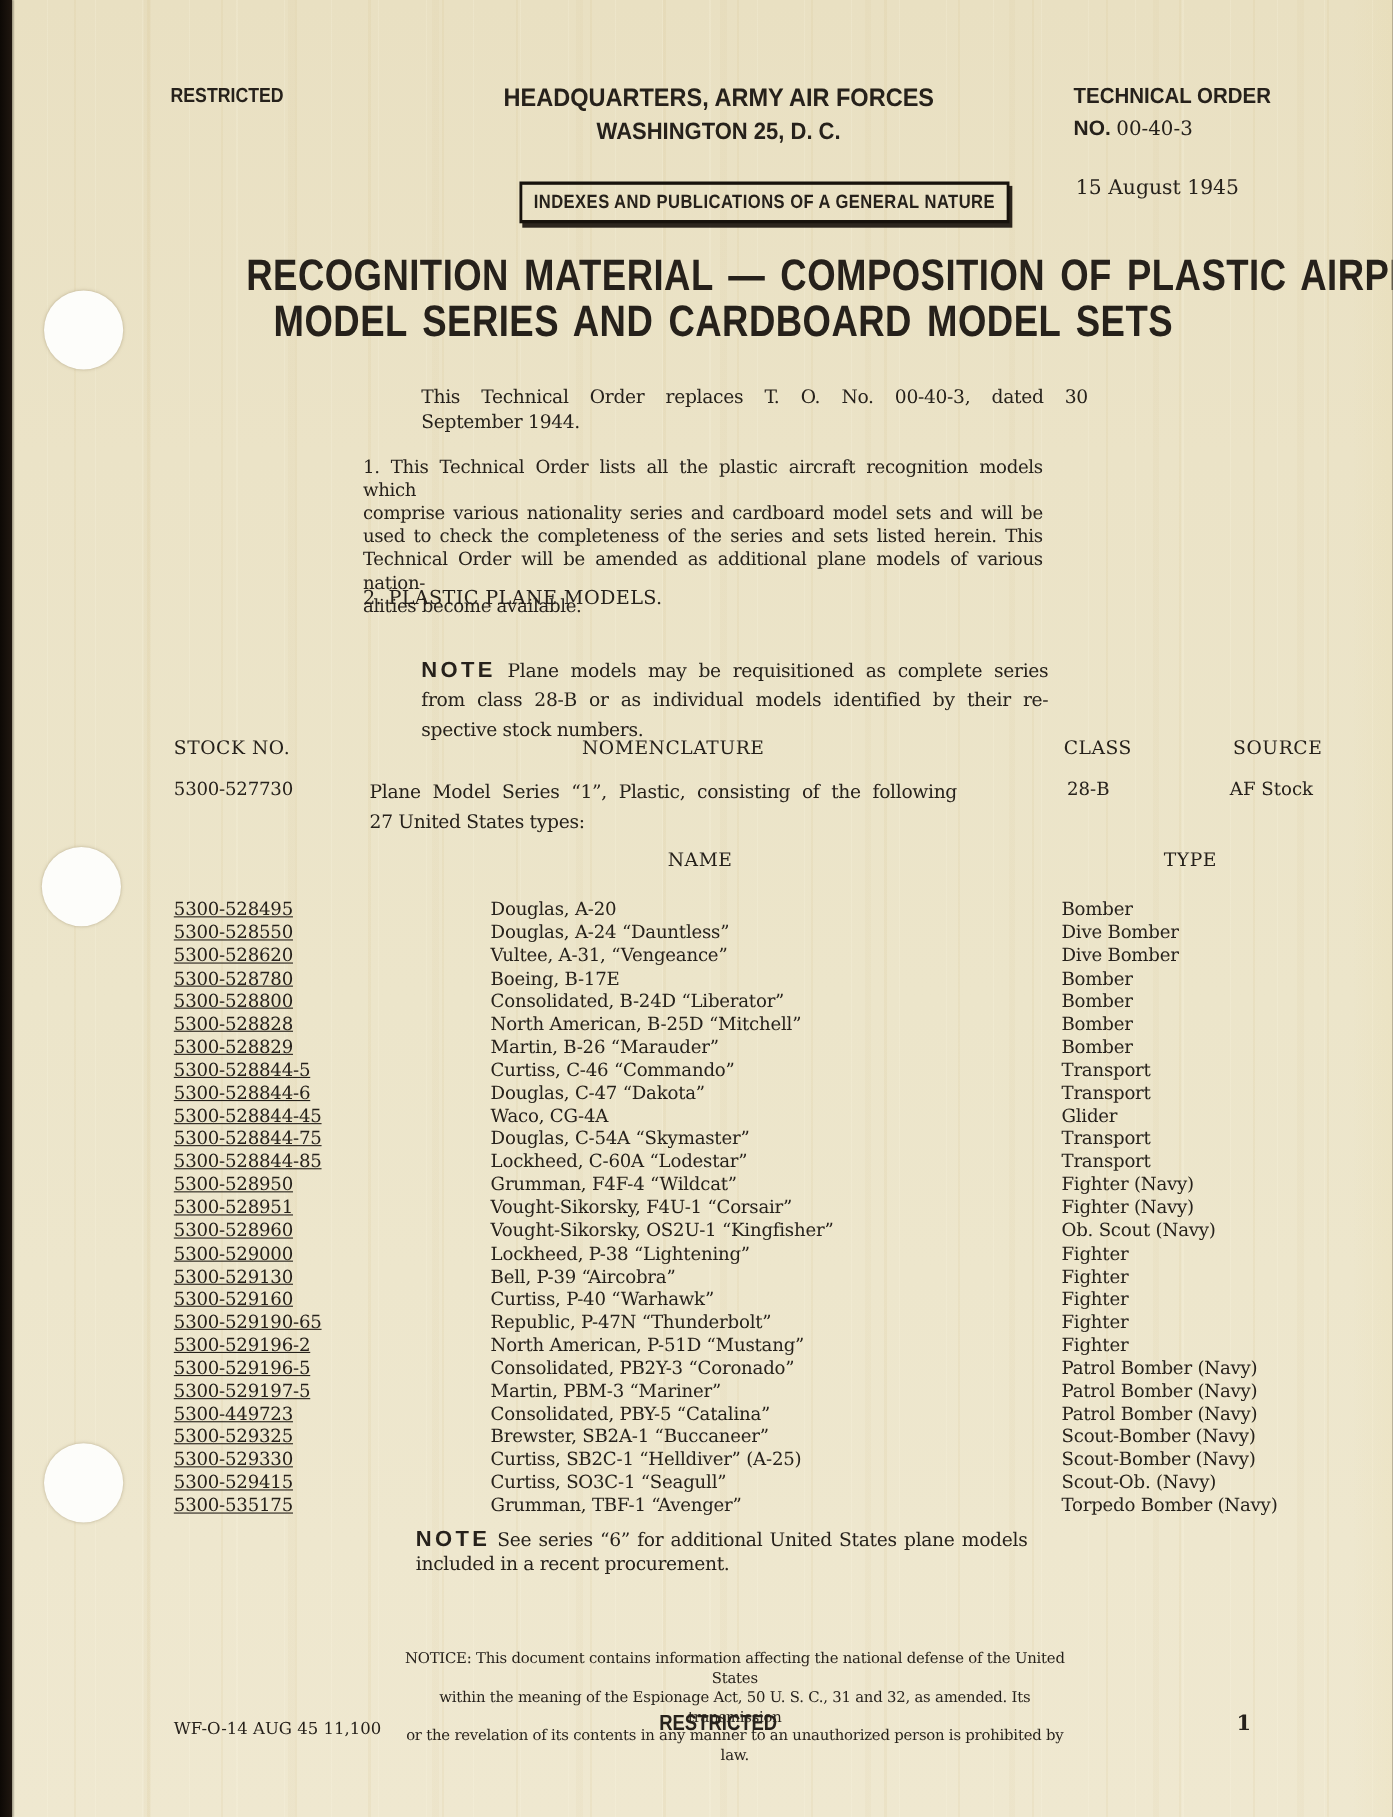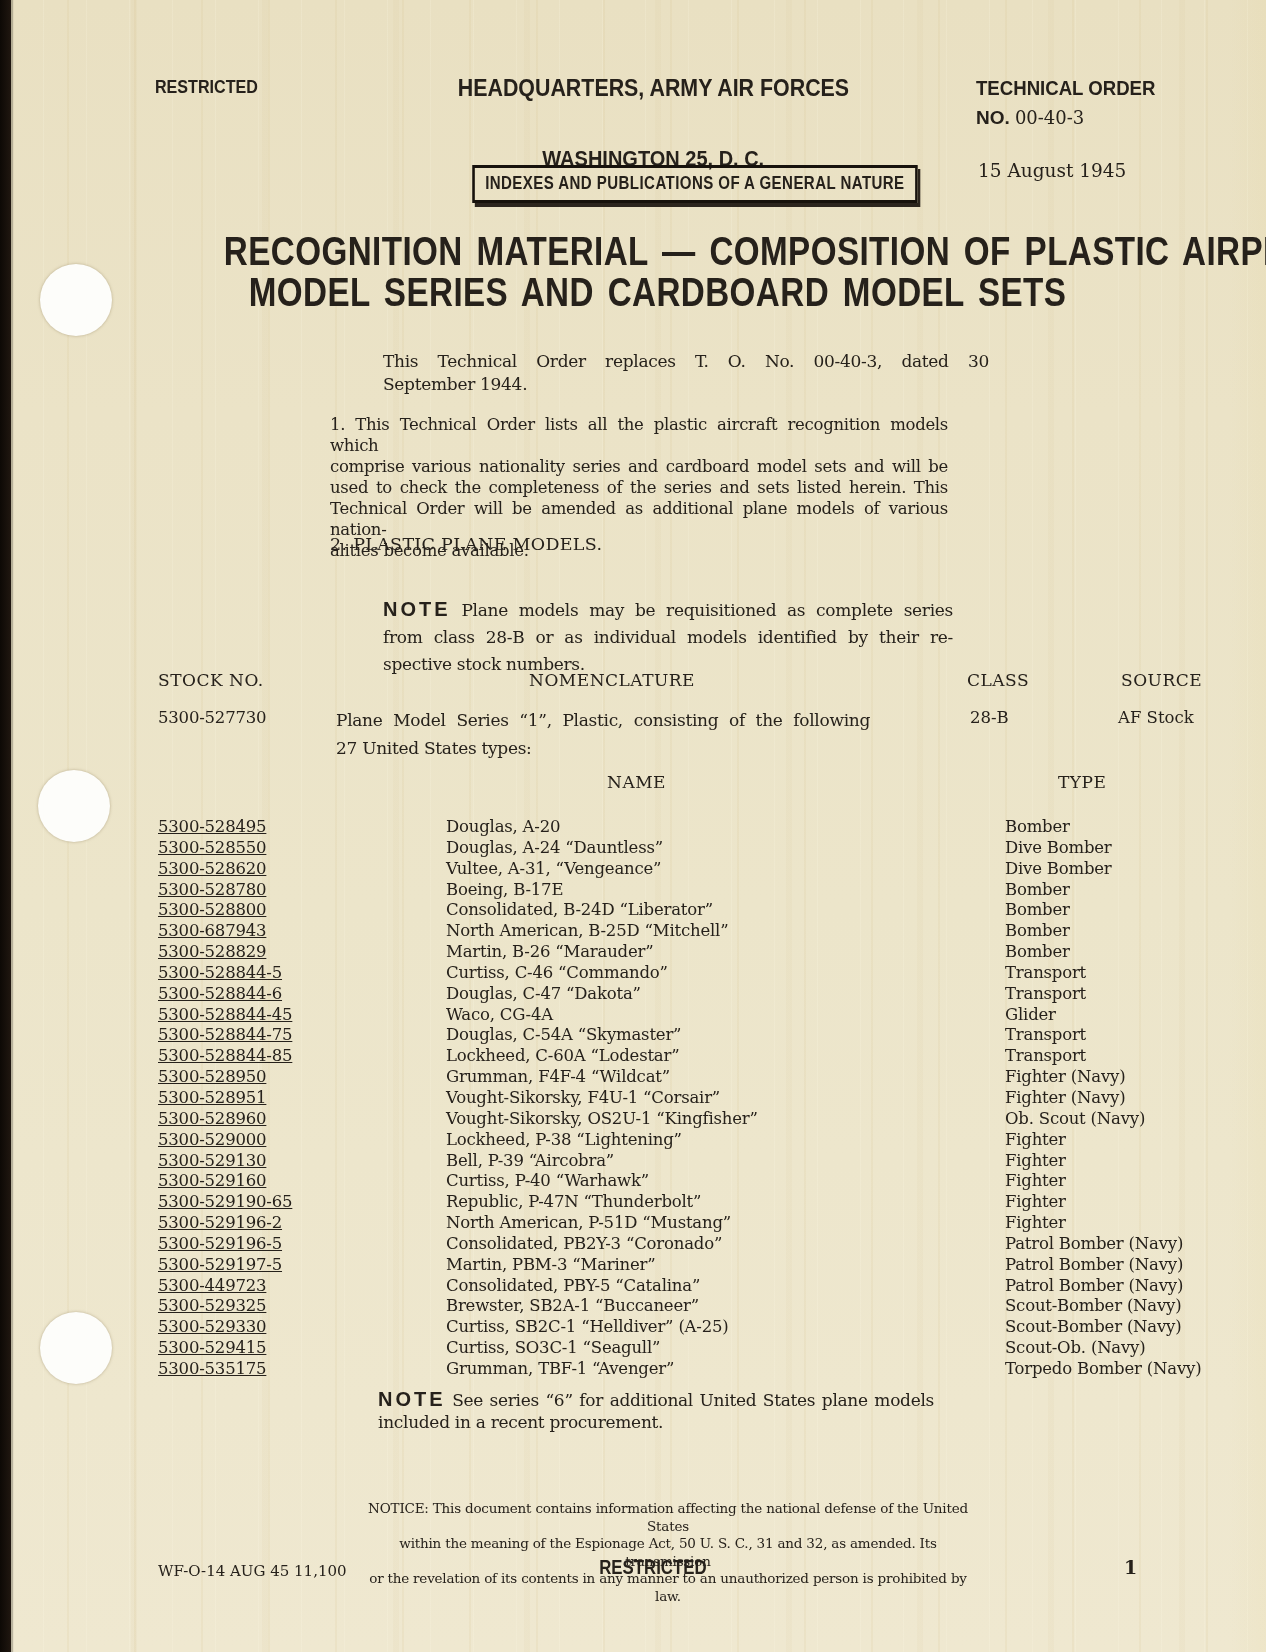--- a/index.html
+++ b/index.html
@@ -24,42 +24,42 @@
   .abs{position:absolute;}
   .gothic{font-family:"Liberation Sans",sans-serif;font-weight:700;}
   .cx{display:inline-block;transform-origin:left top;white-space:nowrap;}
   .cxc{display:inline-block;transform-origin:center top;white-space:nowrap;}
   .jl{text-align:justify;text-align-last:justify;}
   .serifcaps{letter-spacing:0.5px;}
   .notelbl{font-family:"Liberation Sans",sans-serif;font-weight:700;font-size:20px;letter-spacing:3px;}
   .trow{position:relative;height:20.85px;line-height:20.85px;white-space:nowrap;}
   .t-stock{position:absolute;left:0;text-decoration:underline;}
   .t-name{position:absolute;left:288px;}
-  .t-type{position:absolute;left:807px;margin-left:40px;}
+  .t-type{position:absolute;left:807px;}
   .body17{font-size:17px;letter-spacing:-0.3px;line-height:23px;}
 </style>
 </head>
 <body>
 
 <div class="page">
   <div class="texture"></div>
   <div class="rband"></div>
   <div class="leftbar"></div>
 
   <div class="hole" style="left:40px;top:264px;"></div>
   <div class="hole" style="left:38px;top:770px;"></div>
   <div class="hole" style="left:40px;top:1312px;"></div>
 
   <div class="abs gothic" style="left:155px;top:76px;font-size:18.5px;">
     <span class="cx" style="transform:scaleX(.87);">RESTRICTED</span>
   </div>
 
   <div class="abs" style="left:283px;top:72px;width:740px;text-align:center;">
     <div class="gothic" style="font-size:23px;line-height:32px;"><span class="cxc" style="transform:scaleX(.93);">HEADQUARTERS, ARMY AIR FORCES</span></div>
-    <div class="gothic" style="font-size:21.5px;line-height:30px;margin-top:40px;"><span class="cxc" style="transform:scaleX(.93);">WASHINGTON 25, D. C.</span></div>
+    <div class="gothic" style="font-size:21.5px;line-height:30px;"><span class="cxc" style="transform:scaleX(.93);">WASHINGTON 25, D. C.</span></div>
   </div>
 
   <div class="abs" style="left:976px;top:74px;line-height:29px;">
     <div class="gothic" style="font-size:20px;"><span class="cx" style="transform:scaleX(.93);">TECHNICAL ORDER</span></div>
     <div><span class="gothic" style="font-size:19px;">NO.</span>&nbsp;<span style="font-size:18px;">00-40-3</span></div>
   </div>
 
   <div class="abs" style="left:978px;top:160px;font-size:18.5px;">15 August 1945</div>
 
   <div class="abs gothic cxc" style="left:436px;top:165px;transform:scaleX(.86);border:3px solid #17120c;box-shadow:3px 4px 0 rgba(23,17,11,0.9);padding:5px 12px 6px;font-size:17.5px;letter-spacing:.5px;background:rgba(0,0,0,0);">
@@ -128,21 +128,21 @@
         <span class="t-stock">5300-528780</span>
         <span class="t-name">Boeing, B-17E</span>
         <span class="t-type">Bomber</span>
       </div>
       <div class="trow">
         <span class="t-stock">5300-528800</span>
         <span class="t-name">Consolidated, B-24D “Liberator”</span>
         <span class="t-type">Bomber</span>
       </div>
       <div class="trow">
-        <span class="t-stock">5300-687943</span>
+        <span class="t-stock">5300-528828</span>
         <span class="t-name">North American, B-25D “Mitchell”</span>
         <span class="t-type">Bomber</span>
       </div>
       <div class="trow">
         <span class="t-stock">5300-528829</span>
         <span class="t-name">Martin, B-26 “Marauder”</span>
         <span class="t-type">Bomber</span>
       </div>
       <div class="trow">
         <span class="t-stock">5300-528844-5</span>

